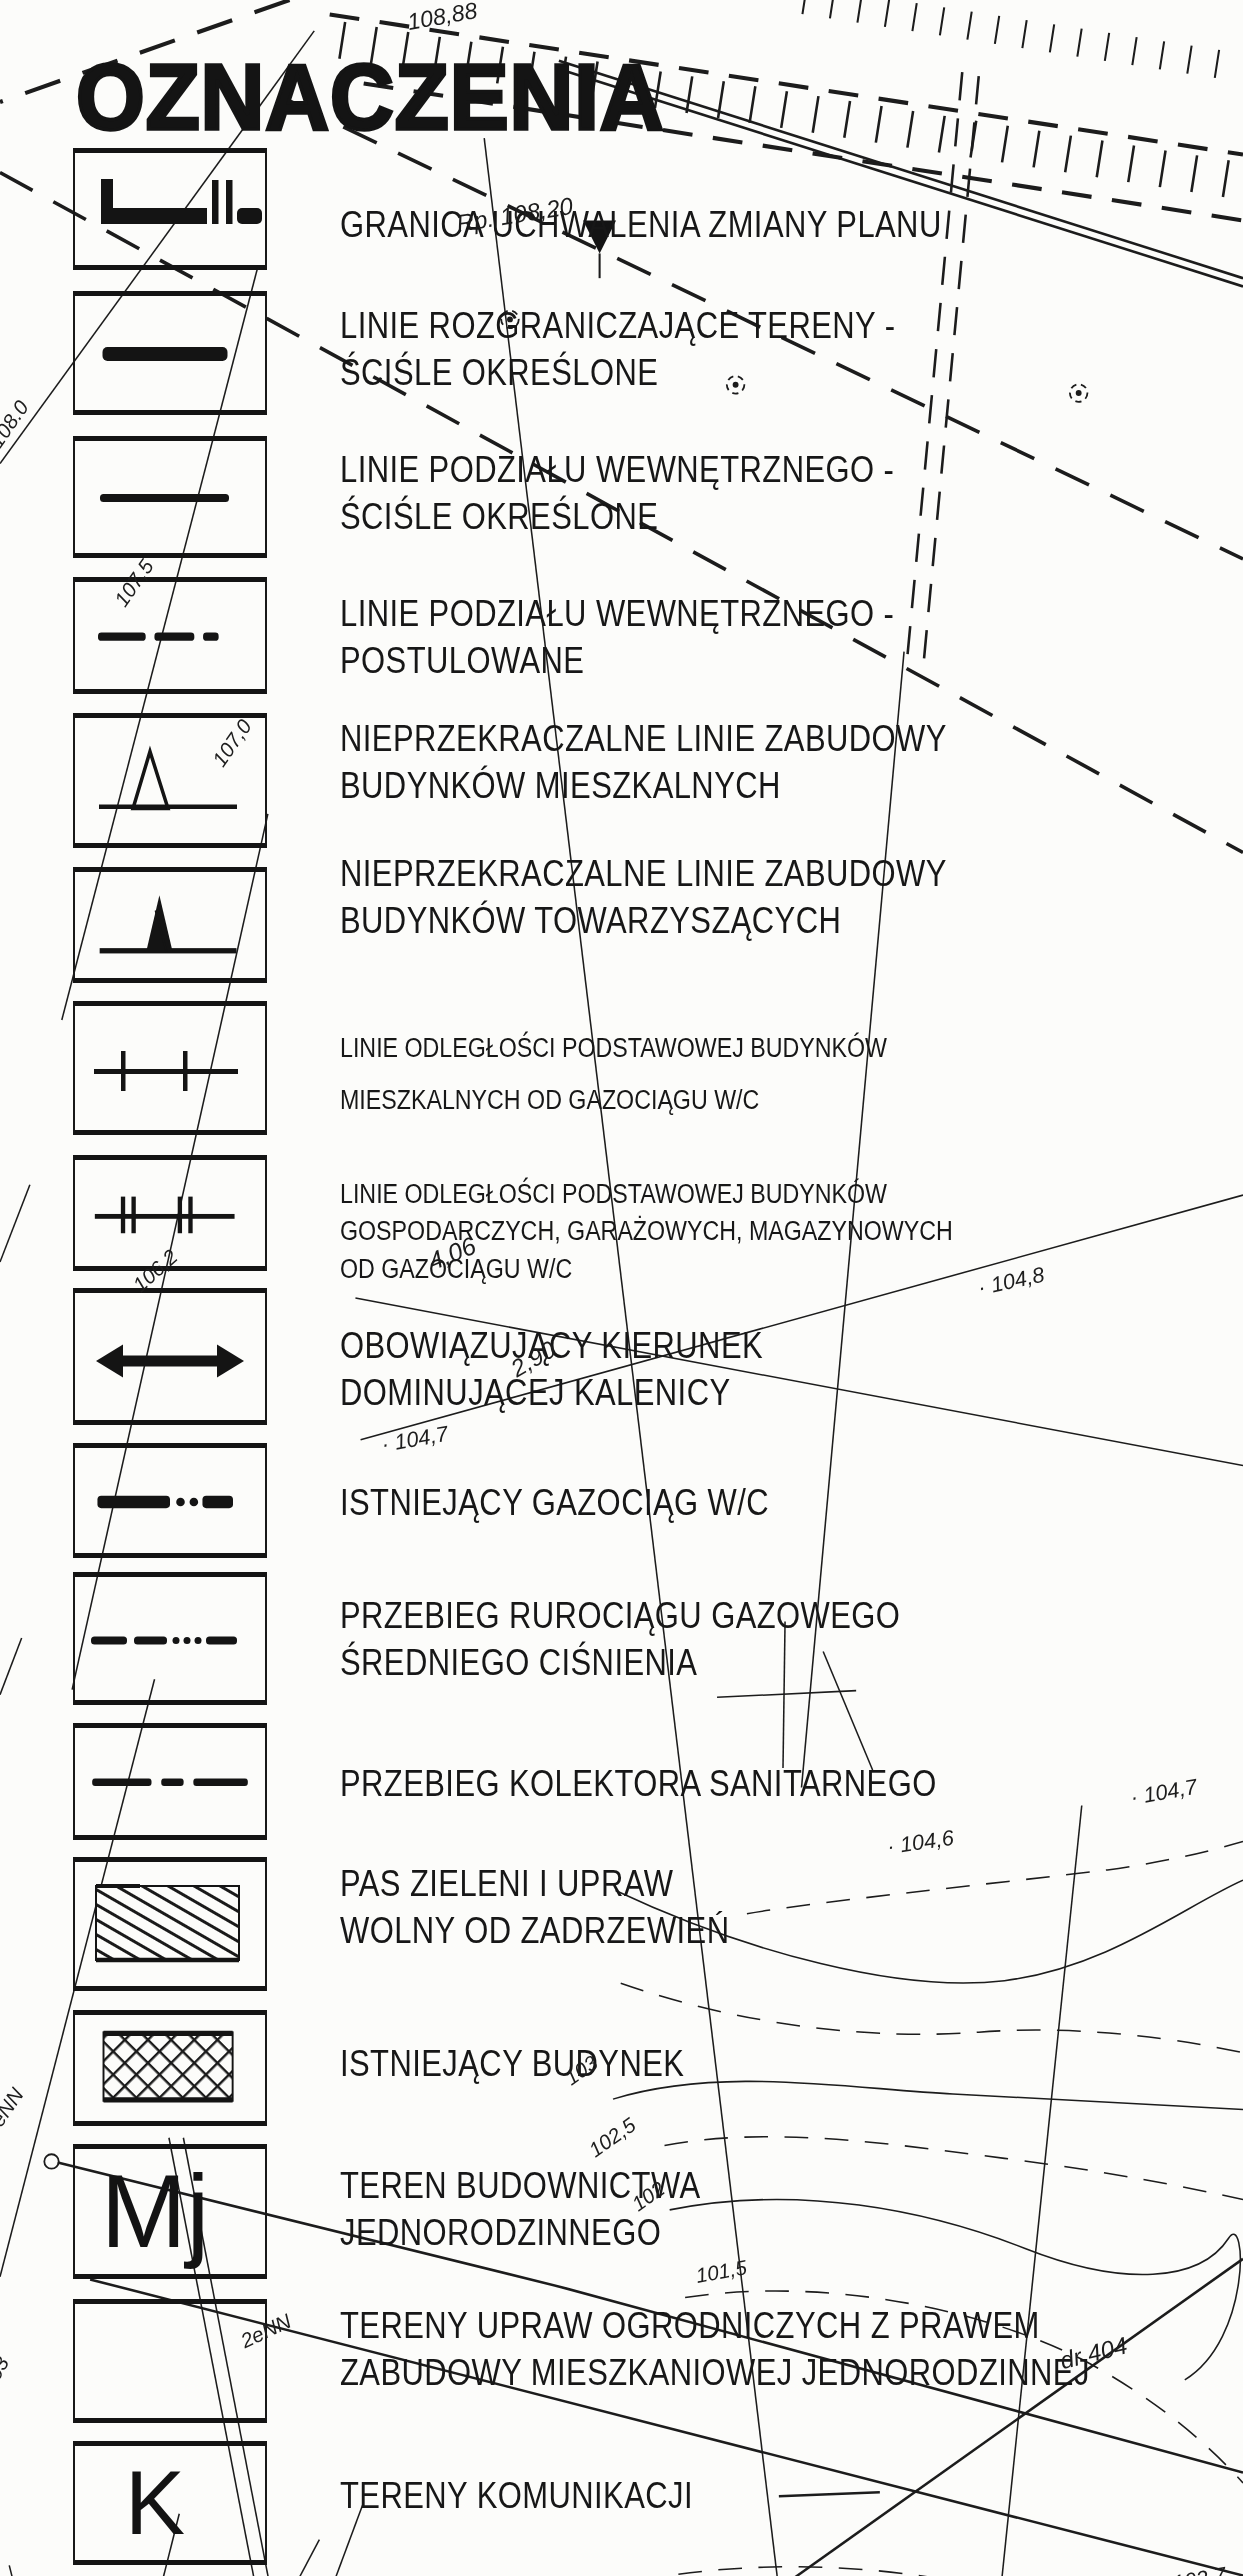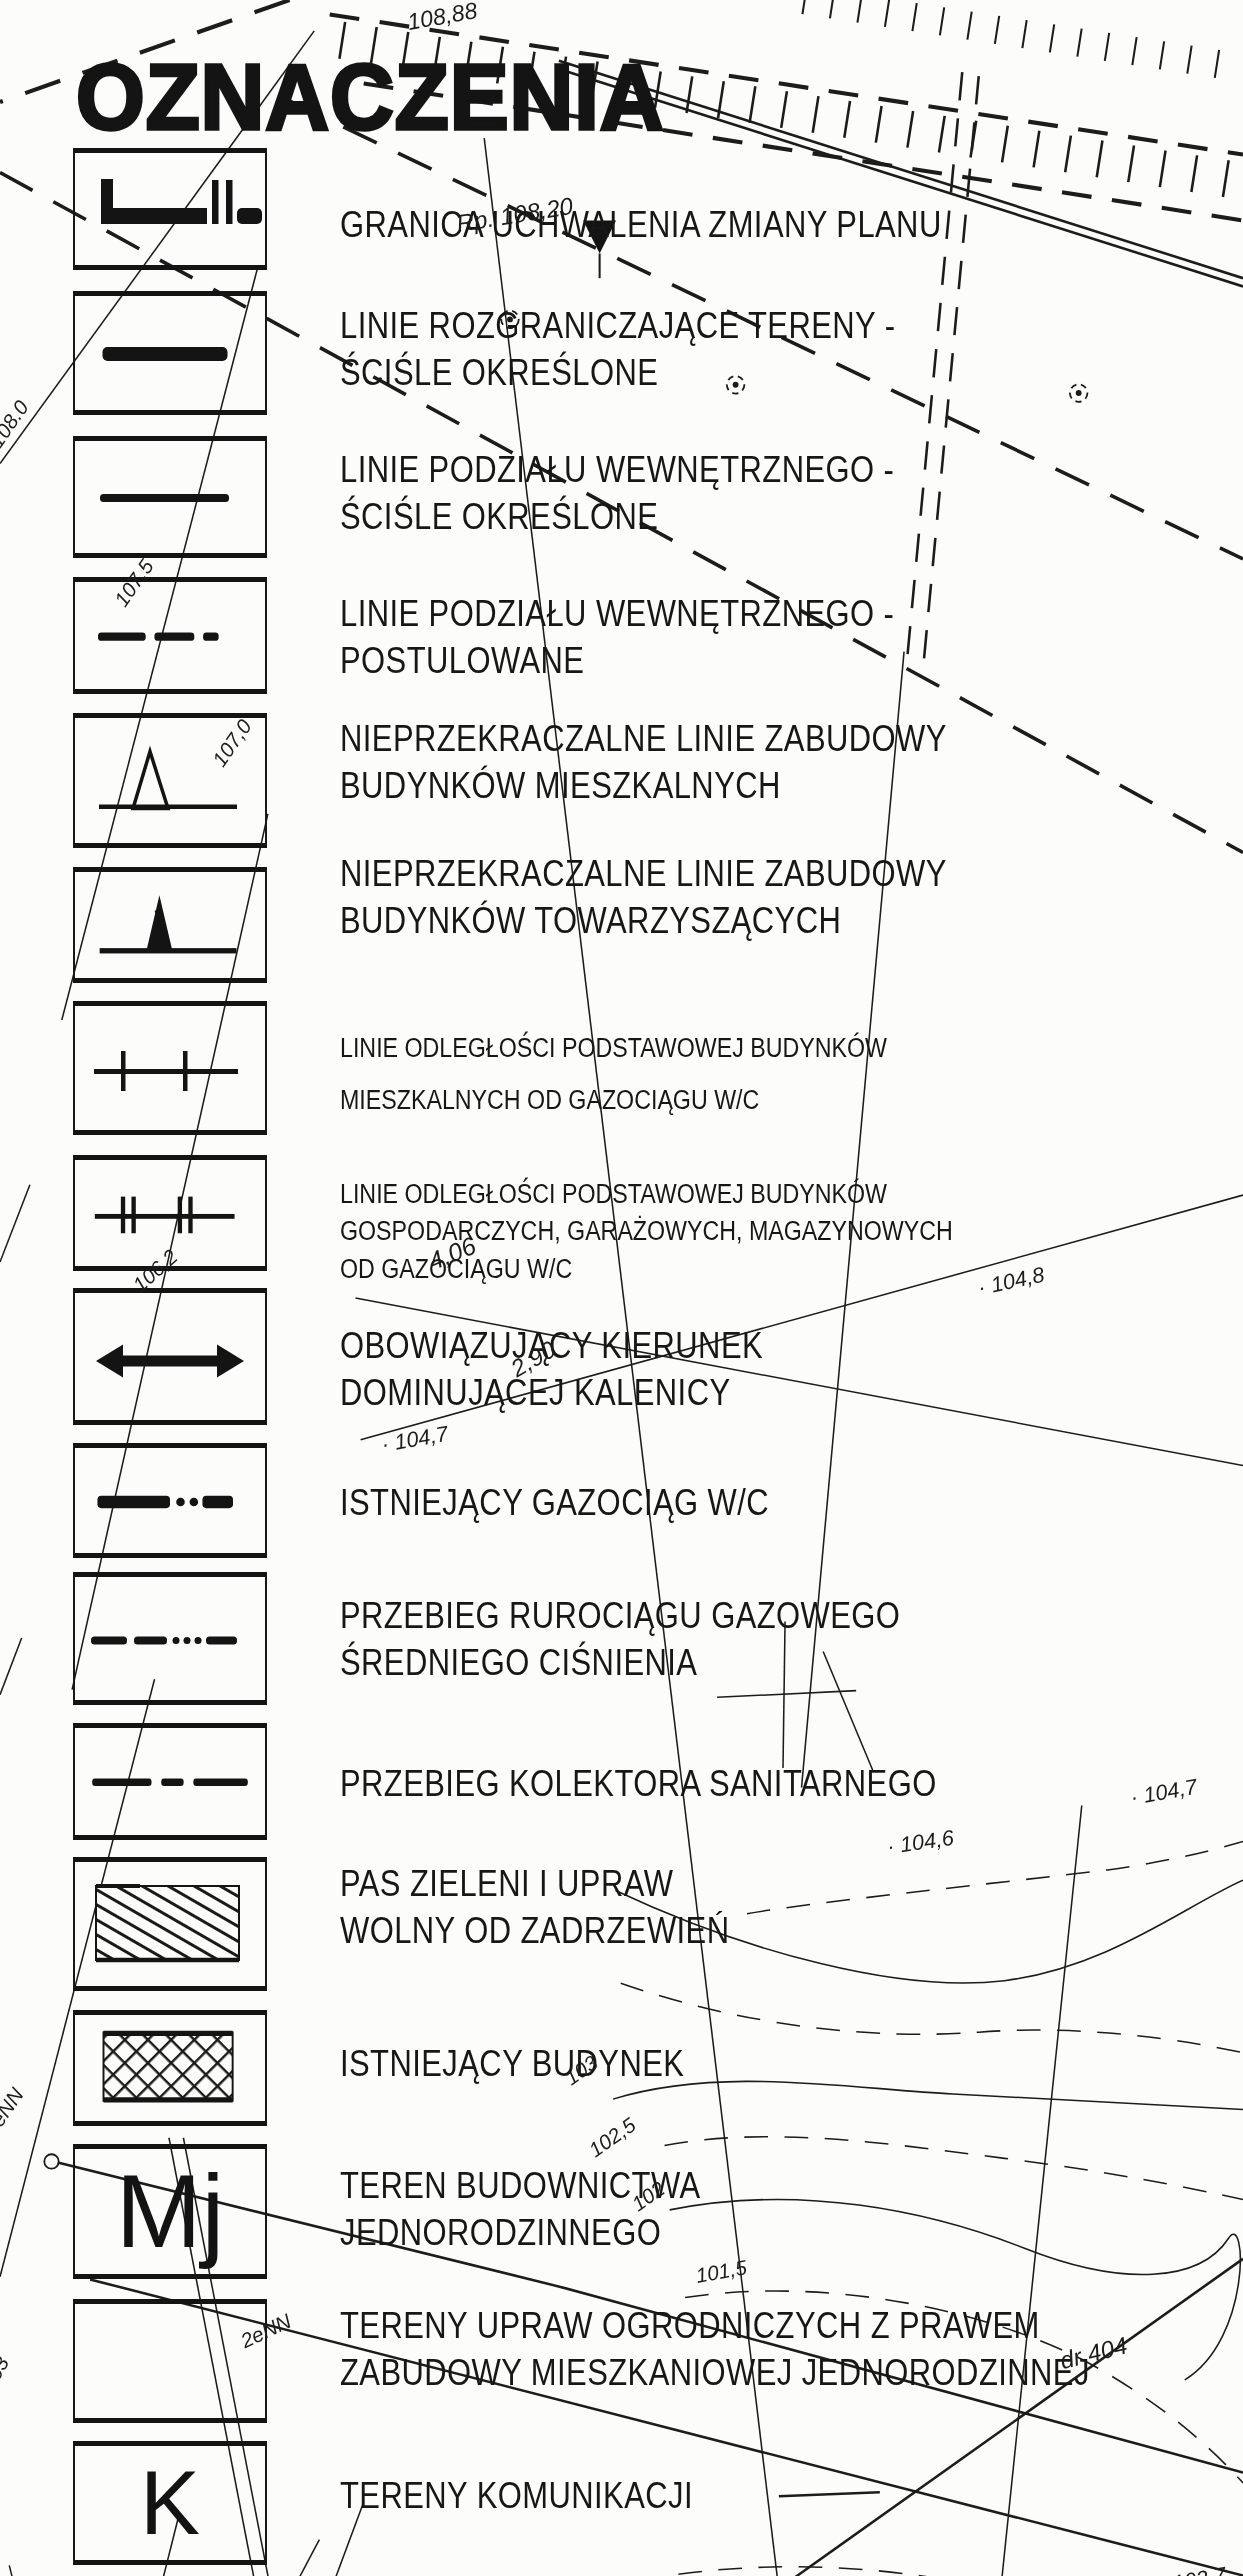--- a/index.html
+++ b/index.html
@@ -11,21 +11,21 @@
          -webkit-text-stroke:3.6px #141414;white-space:pre;}
   .sym-box{position:absolute;left:73px;width:194px;box-sizing:border-box;
            border-left:2.1px solid #181818;border-right:2.1px solid #181818;
            border-top:5.7px solid #141414;border-bottom:5.7px solid #141414;}
   .sym-box svg{position:absolute;inset:0;width:100%;height:100%;}
   .ilabel{position:absolute;left:340px;font-size:36px;line-height:1.30;letter-spacing:0.5px;
           transform:scaleX(.86);transform-origin:left top;white-space:pre;color:#171717;}
   .ilabel.small{font-size:27px;letter-spacing:0;}
   .lh-wide{line-height:1.92;}
   .lh-mid{line-height:1.38;}
-  .zone{position:absolute;left:73px;width:194px;display:flex;align-items:center;
+  .zone{position:absolute;left:58px;width:194px;display:flex;align-items:center;
         justify-content:center;font-weight:400;color:#131313;transform-origin:center;}
   .mlabel{position:absolute;font-style:italic;white-space:pre;color:#1d1d1d;
           transform-origin:left bottom;}
 </style>
 </head>
 <body>
 
 <div id="page">
 
   <svg id="map-bg" viewBox="0 0 2413 5290" xmlns="http://www.w3.org/2000/svg">

